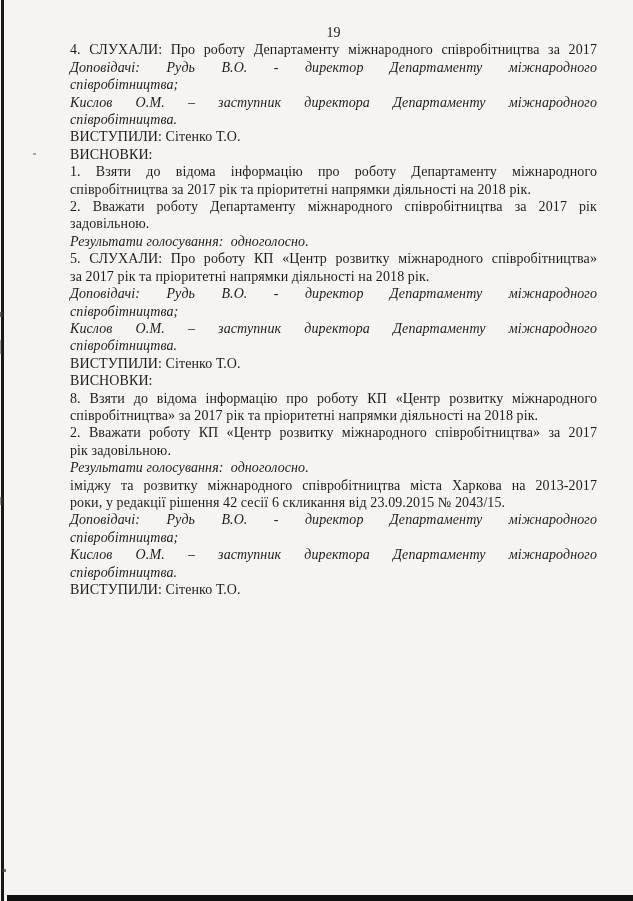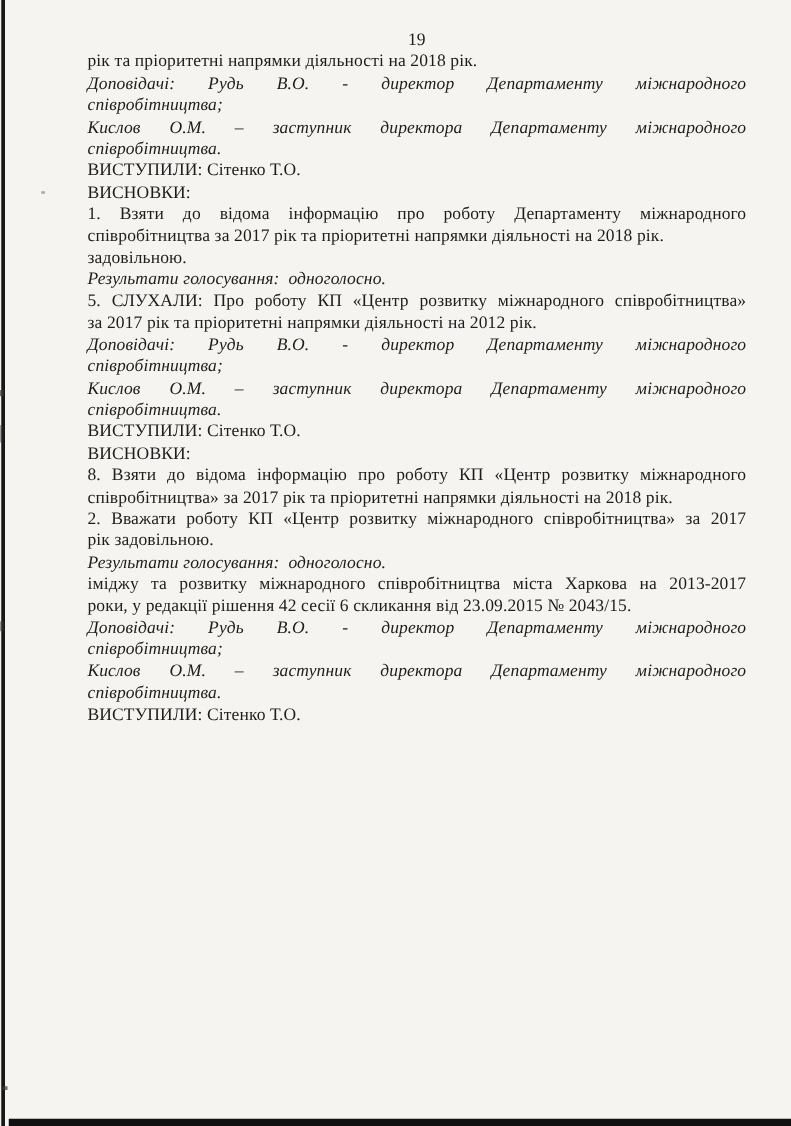--- a/index.html
+++ b/index.html
@@ -58,40 +58,41 @@
   <div class="speck s2"></div>
   <div class="speck s3"></div>
   <div class="speck s4"></div>
   <div class="speck s5"></div>
 
   <div class="content">
 
     <p class="pagenum">19</p>
 
     <p>
-      <span class="l">рік та пріоритетні напрямки діяльності на 2018 рік.</span>
+      <span class="l j">4. СЛУХАЛИ: Про роботу Департаменту міжнародного співробітництва за 2017</span>
     </p>
     <p class="it">
       <span class="l j">Доповідачі: Рудь В.О. - директор Департаменту міжнародного</span>
       <span class="l">співробітництва;</span>
       <span class="l j">Кислов О.М. – заступник директора Департаменту міжнародного</span>
       <span class="l">співробітництва.</span>
     </p>
     <p class="gap">ВИСТУПИЛИ: Сітенко Т.О.</p>
     <p class="gap">ВИСНОВКИ:</p>
     <p class="gap">
       <span class="l j">1. Взяти до відома інформацію про роботу Департаменту міжнародного</span>
       <span class="l">співробітництва за 2017 рік та пріоритетні напрямки діяльності на 2018 рік.</span>
+      <span class="l j">2. Вважати роботу Департаменту міжнародного співробітництва за 2017 рік</span>
       <span class="l">задовільною.</span>
     </p>
     <p class="gap it prewrap">Результати голосування:  одноголосно.</p>
 
     <p class="gap">
       <span class="l j">5. СЛУХАЛИ: Про роботу КП «Центр розвитку міжнародного співробітництва»</span>
-      <span class="l">за 2017 рік та пріоритетні напрямки діяльності на 2012 рік.</span>
+      <span class="l">за 2017 рік та пріоритетні напрямки діяльності на 2018 рік.</span>
     </p>
     <p class="it">
       <span class="l j">Доповідачі: Рудь В.О. - директор Департаменту міжнародного</span>
       <span class="l">співробітництва;</span>
       <span class="l j">Кислов О.М. – заступник директора Департаменту міжнародного</span>
       <span class="l">співробітництва.</span>
     </p>
     <p class="gap">ВИСТУПИЛИ: Сітенко Т.О.</p>
     <p class="gap">ВИСНОВКИ:</p>
     <p class="gap">

